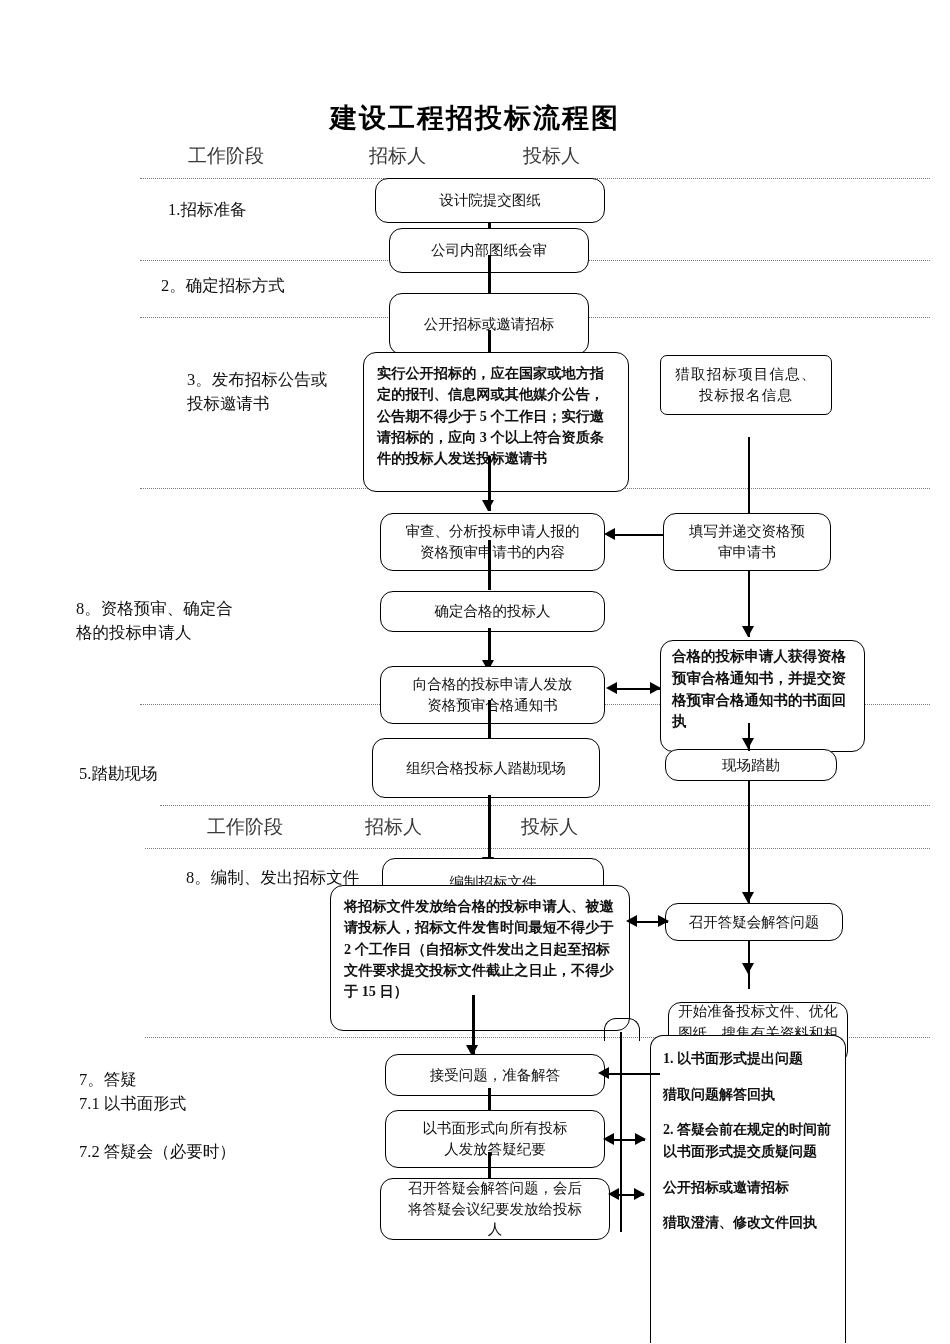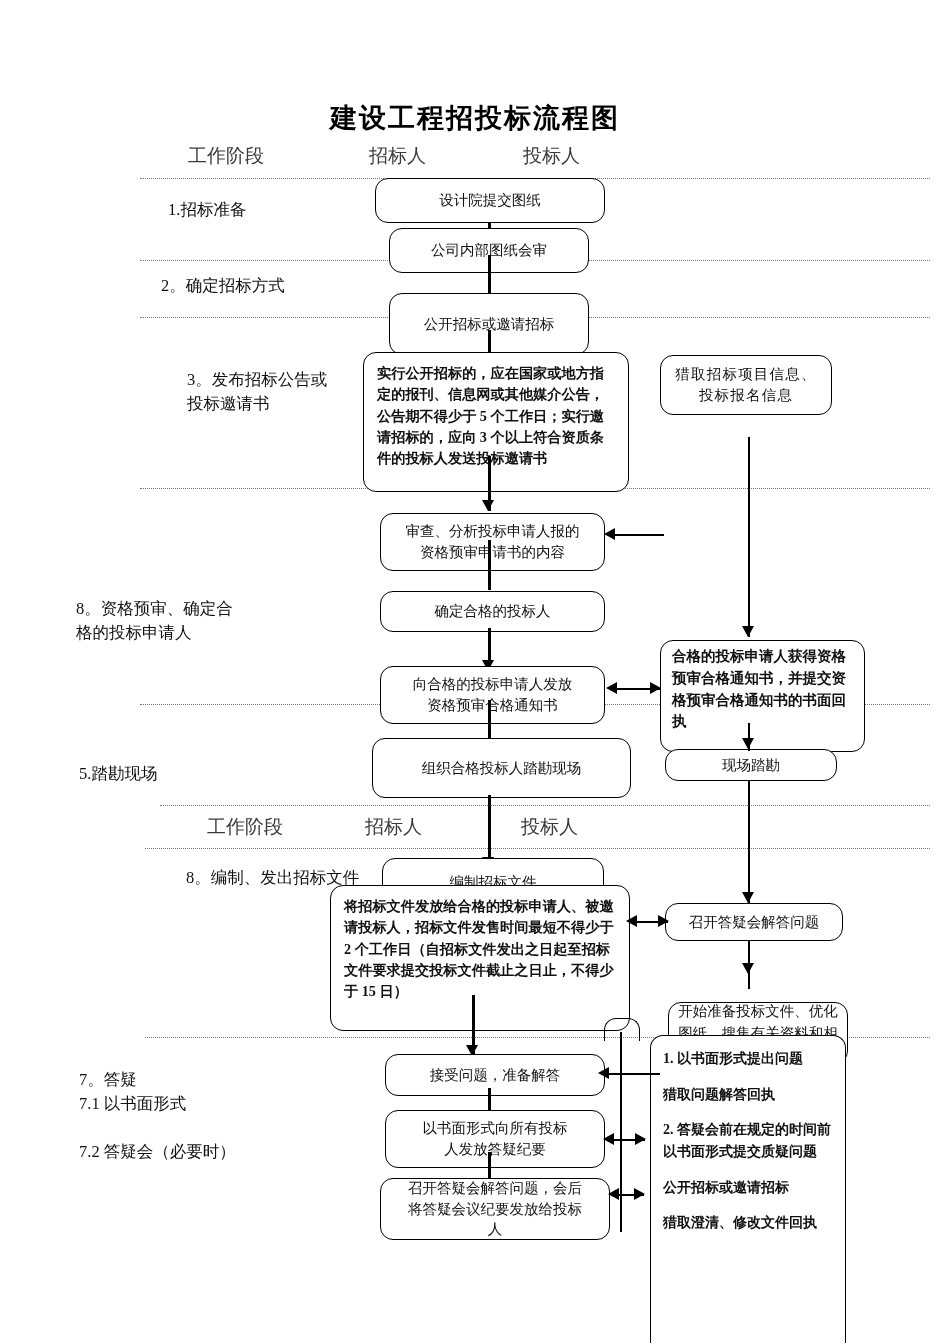--- a/index.html
+++ b/index.html
@@ -37,21 +37,21 @@
     background:#fff;
     display:flex;align-items:center;justify-content:center;
     text-align:center;
     font-size:14.5px;line-height:1.42;
     padding:3px 7px;
     color:#111;
   }
   .box.top{align-items:flex-start;padding-top:6px;}
   .box.jl{text-align:left;justify-content:flex-start;font-weight:bold;}
   .box.lead{font-size:14.2px;line-height:1.5;}
-  .box.spread{letter-spacing:1.2px;}
+  .box.spread{letter-spacing:1.2px;border-radius:7px;}
 
   
   .vline{position:absolute;background:#000;}
   .hline{position:absolute;background:#000;}
 
   .arrowdown{
     position:absolute;width:0;height:0;
     border-left:6px solid transparent;border-right:6px solid transparent;
     border-top:11px solid #000;
   }
@@ -132,21 +132,21 @@
 
   <div class="vline thick" style="left:488px;top:628px;height:42px;"></div>
   <div class="arrowdown" style="left:482px;top:660px;"></div>
 
   <div class="box" style="left:380px;top:666px;width:225px;height:58px;white-space:pre-line;">向合格的投标申请人发放
 资格预审合格通知书</div>
 
   <div class="vline thick" style="left:488px;top:700px;height:48px;"></div>
   <div class="arrowdown" style="left:482px;top:738px;"></div>
 
-  <div class="box" style="left:372px;top:738px;width:259px;height:60px;">组织合格投标人踏勘现场</div>
+  <div class="box" style="left:372px;top:738px;width:228px;height:60px;">组织合格投标人踏勘现场</div>
 
   <div class="vline thick" style="left:488px;top:795px;height:72px;"></div>
   <div class="arrowdown" style="left:482px;top:857px;"></div>
 
   <div class="box" style="left:382px;top:858px;width:222px;height:48px;">编制招标文件</div>
 
   <div class="box jl top lead" style="left:330px;top:885px;width:300px;height:146px;padding:10px 13px;">将招标文件发放给合格的投标申请人、被邀请投标人，招标文件发售时间最短不得少于 2 个工作日（自招标文件发出之日起至招标文件要求提交投标文件截止之日止，不得少于 15 日）</div>
 
   <div class="vline thick" style="left:472px;top:995px;height:60px;"></div>
   <div class="arrowdown" style="left:466px;top:1045px;"></div>
@@ -164,20 +164,22 @@
 
   <div class="box" style="left:380px;top:1178px;width:230px;height:62px;white-space:pre-line;">召开答疑会解答问题，会后
 将答疑会议纪要发放给投标
 人</div>
 
   <div class="box spread" style="left:660px;top:355px;width:172px;height:60px;">猎取招标项目信息、投标报名信息</div>
 
   <div class="vline thin" style="left:748px;top:437px;height:200px;"></div>
   <div class="arrowdown" style="left:742px;top:626px;"></div>
 
+  <div class="box" style="left:663px;top:513px;width:168px;height:58px;white-space:pre-line;">填写并递交资格预
+审申请书</div>
 
   <div class="hline" style="left:614px;top:534px;width:50px;height:2.4px;"></div>
   <div class="arrowleft" style="left:604px;top:528px;"></div>
 
   <div class="box jl top" style="left:660px;top:640px;width:205px;height:112px;padding:5px 11px;line-height:1.5;">合格的投标申请人获得资格预审合格通知书，并提交资格预审合格通知书的书面回执</div>
 
   <div class="hline" style="left:616px;top:688px;width:44px;height:2.4px;"></div>
   <div class="arrowleft" style="left:606px;top:682px;"></div>
   <div class="arrowright" style="left:650px;top:682px;"></div>
 

